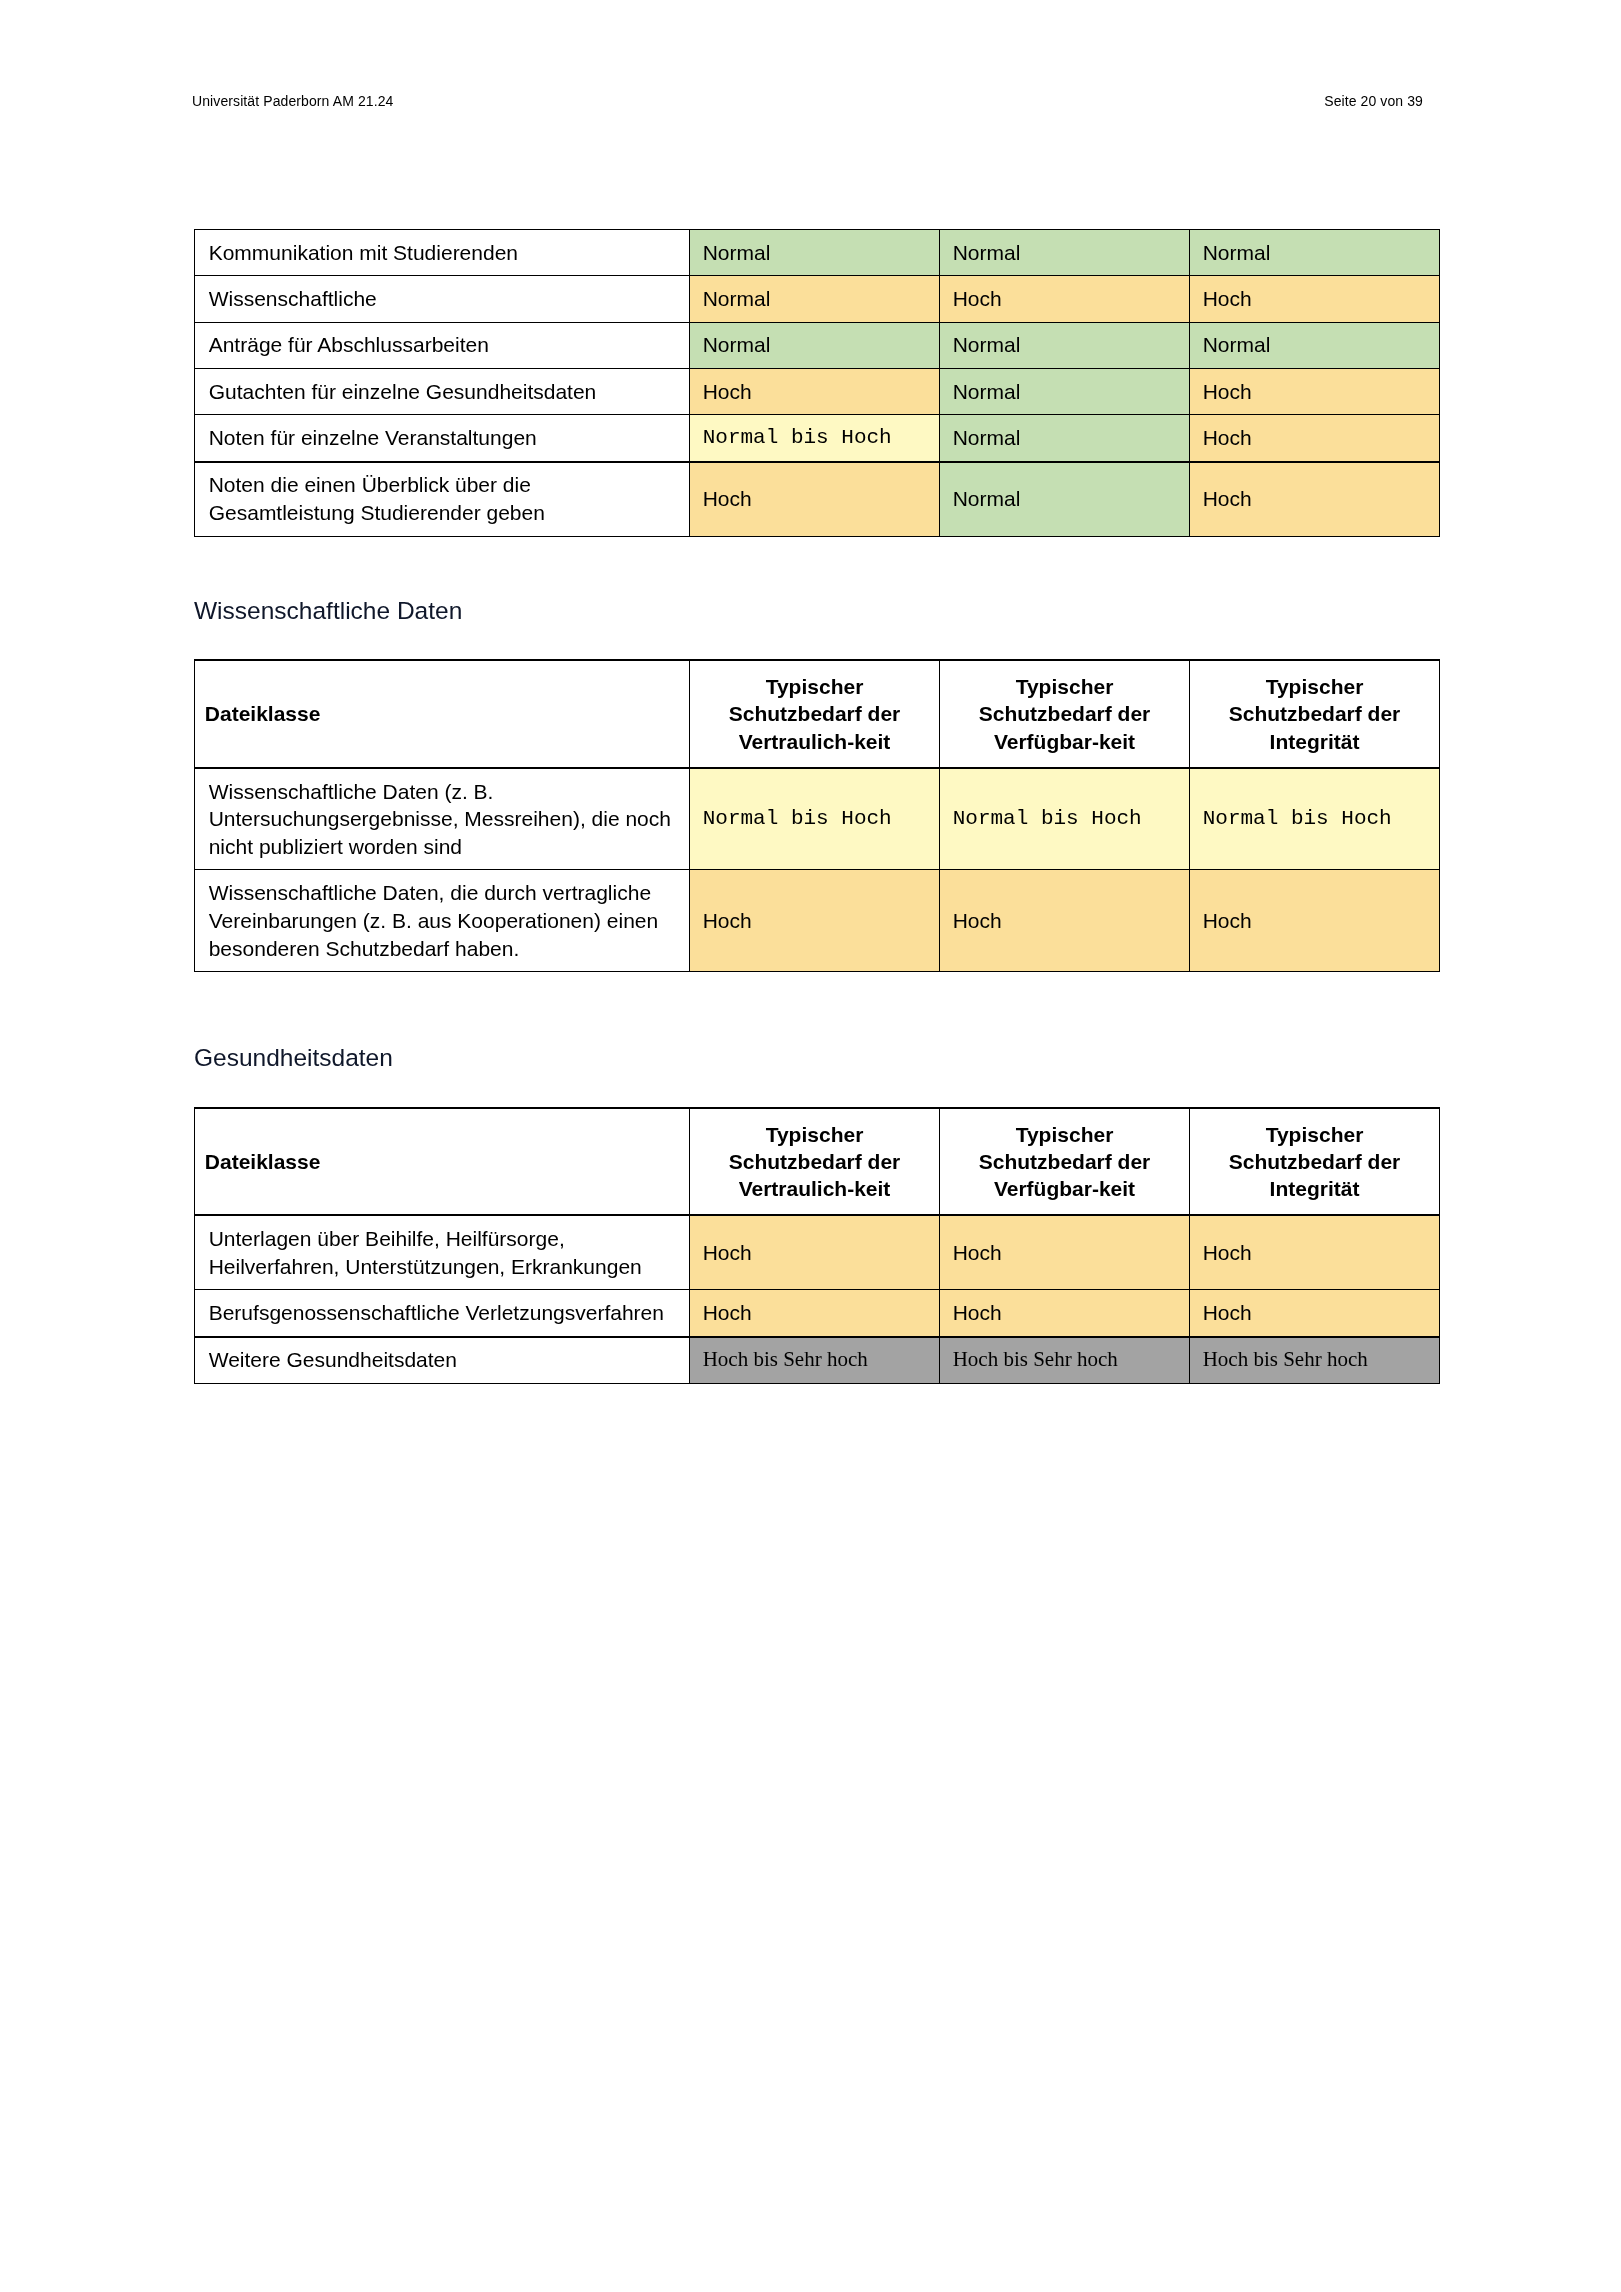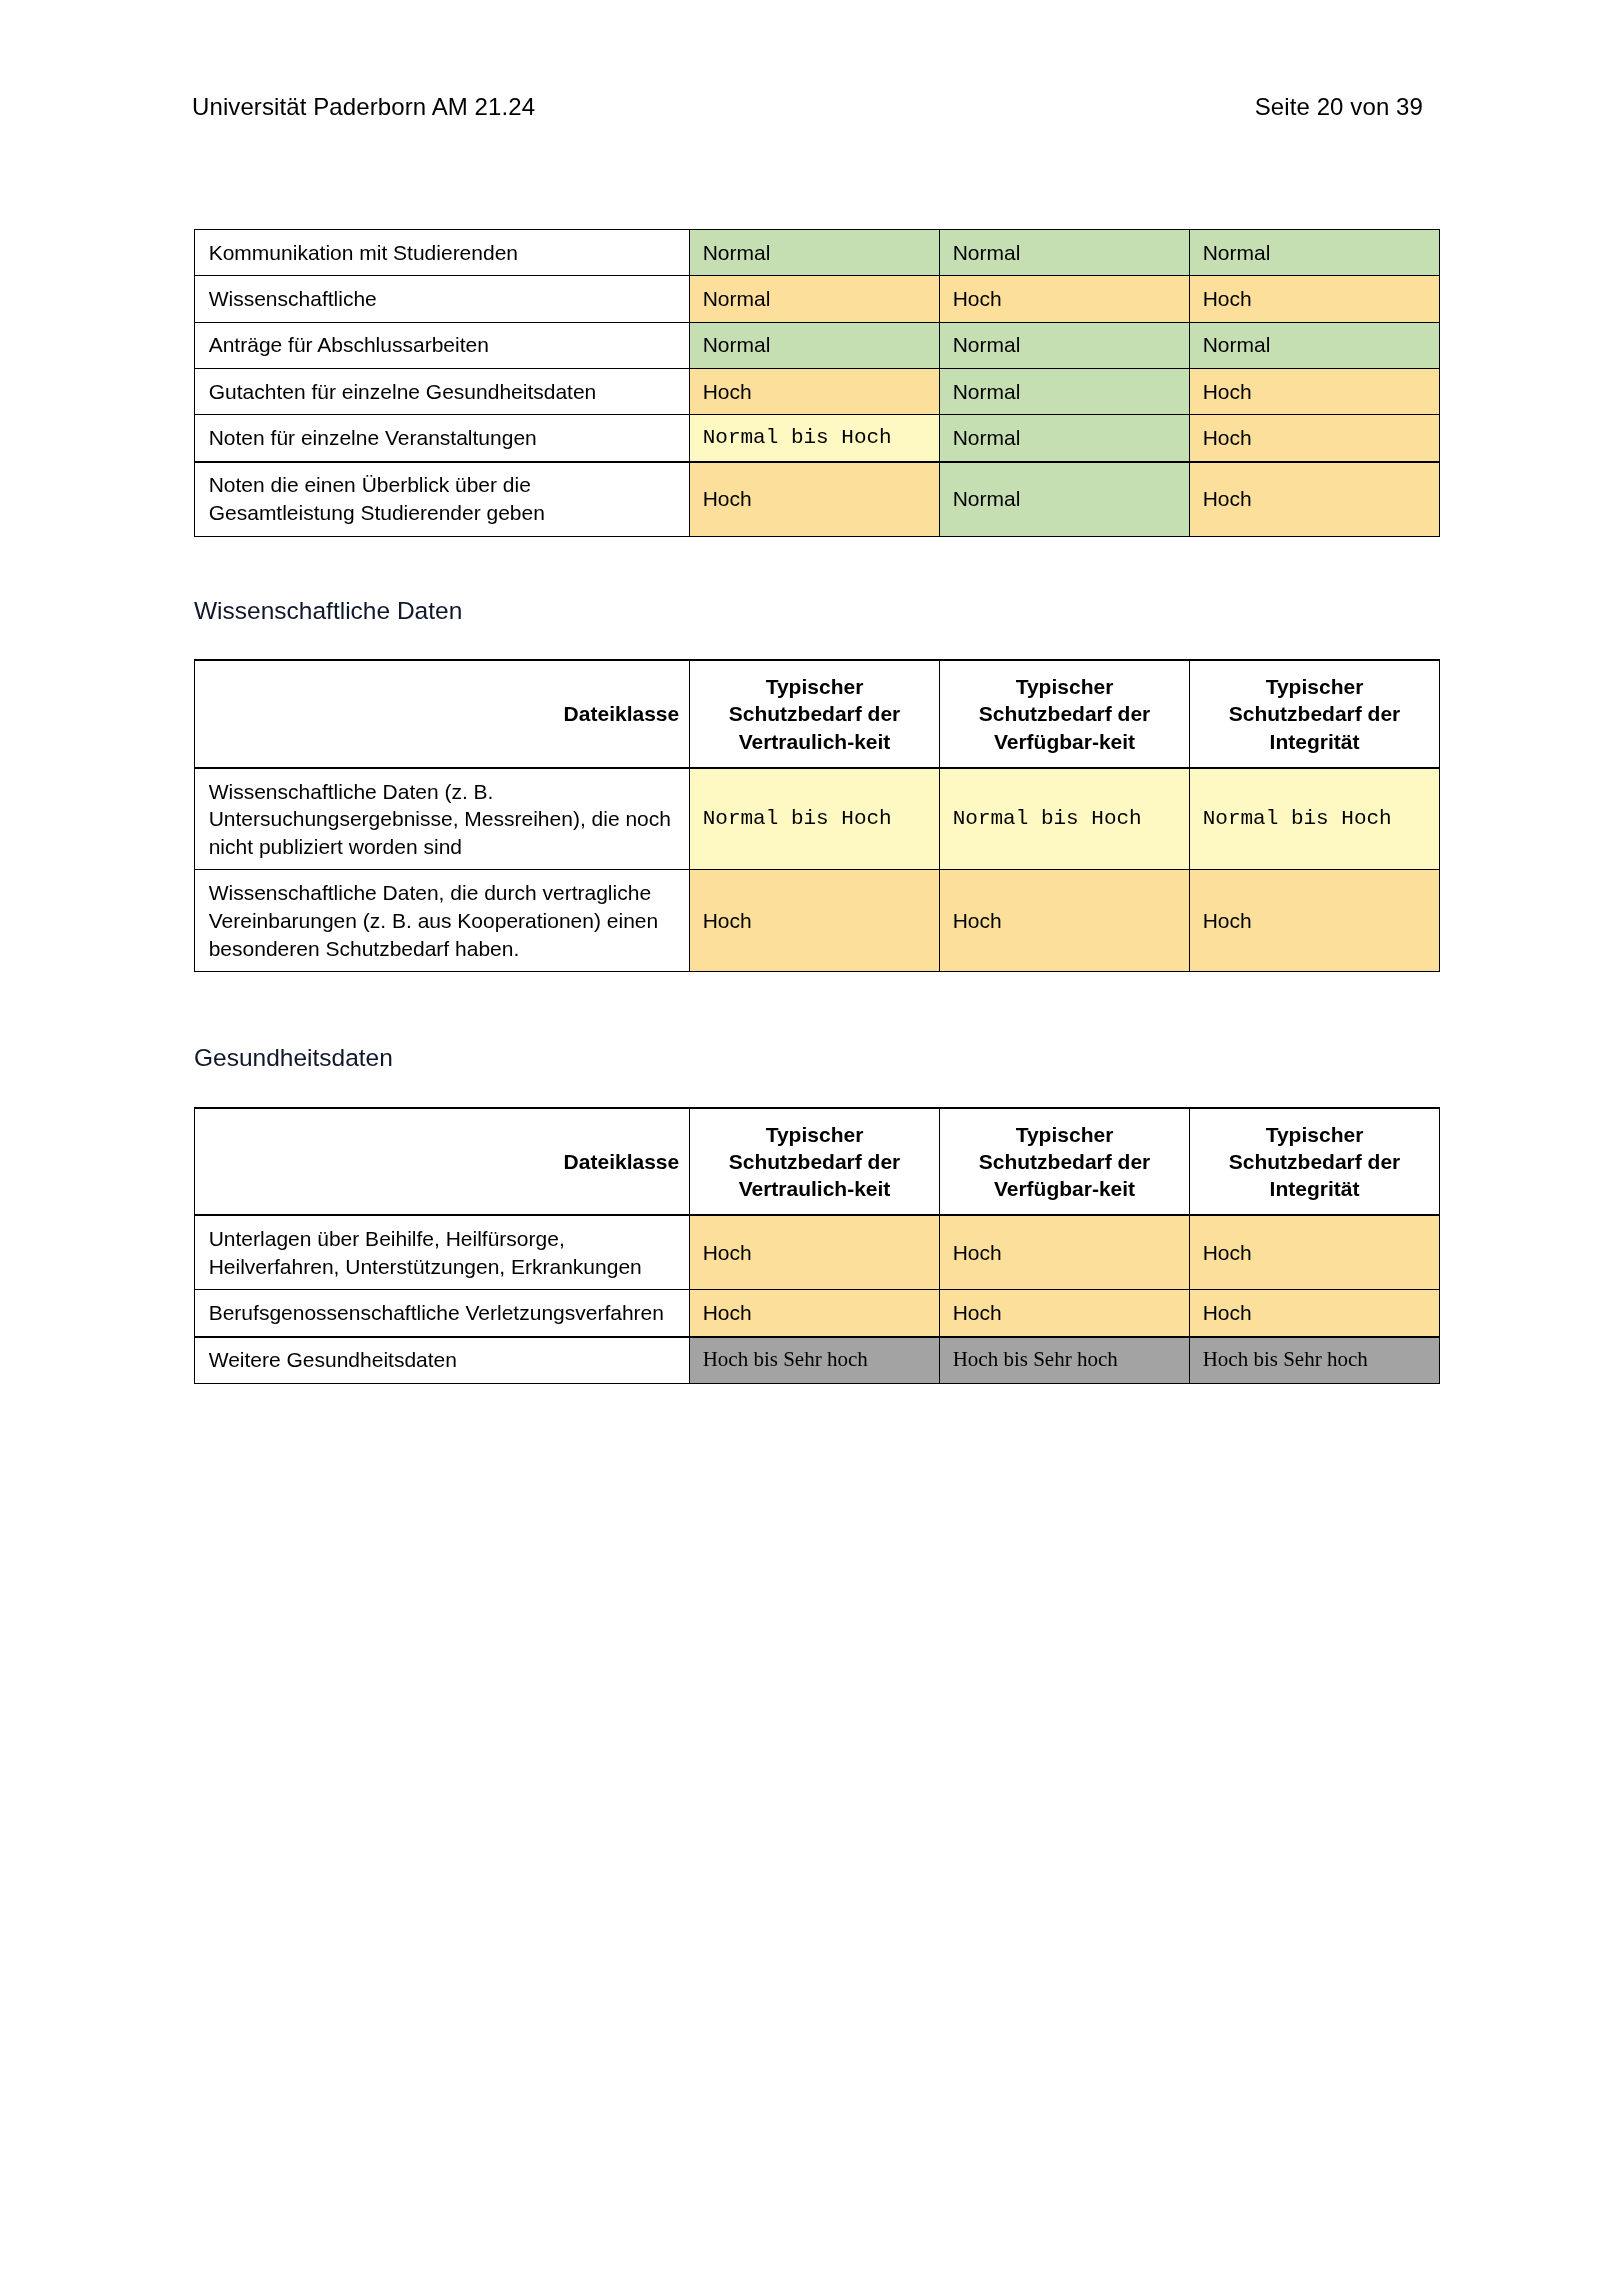--- a/index.html
+++ b/index.html
@@ -27,21 +27,21 @@
 
   
   .page-header {
     position: absolute;
     left: 192px;
     top: 93px;
     width: 1231px;
     display: flex;
     justify-content: space-between;
     align-items: baseline;
-    font-size: 24px;
+    font-size: 14px;
     line-height: 1.2;
     letter-spacing: 0.1px;
   }
   .page-header .hdr-left  { white-space: nowrap; }
   .page-header .hdr-right { white-space: nowrap; }
 
   
   .content {
     position: absolute;
     left: 194px;
@@ -92,21 +92,21 @@
 
   
   table.sb-table thead th {
     font-weight: 700;
     text-align: center;
     vertical-align: middle;
     line-height: 1.3;
     padding: 11.8px 9.8px;
   }
   table.sb-table thead th.h-class {
-    text-align: right;
+    text-align: left;
   }
 
   
   table.sb-table.has-head thead th {
     border-top: 2.9px double #000000;
   }
 
   
   table.sb-table tr.rule-above > td {
     border-top-width: 2px;

